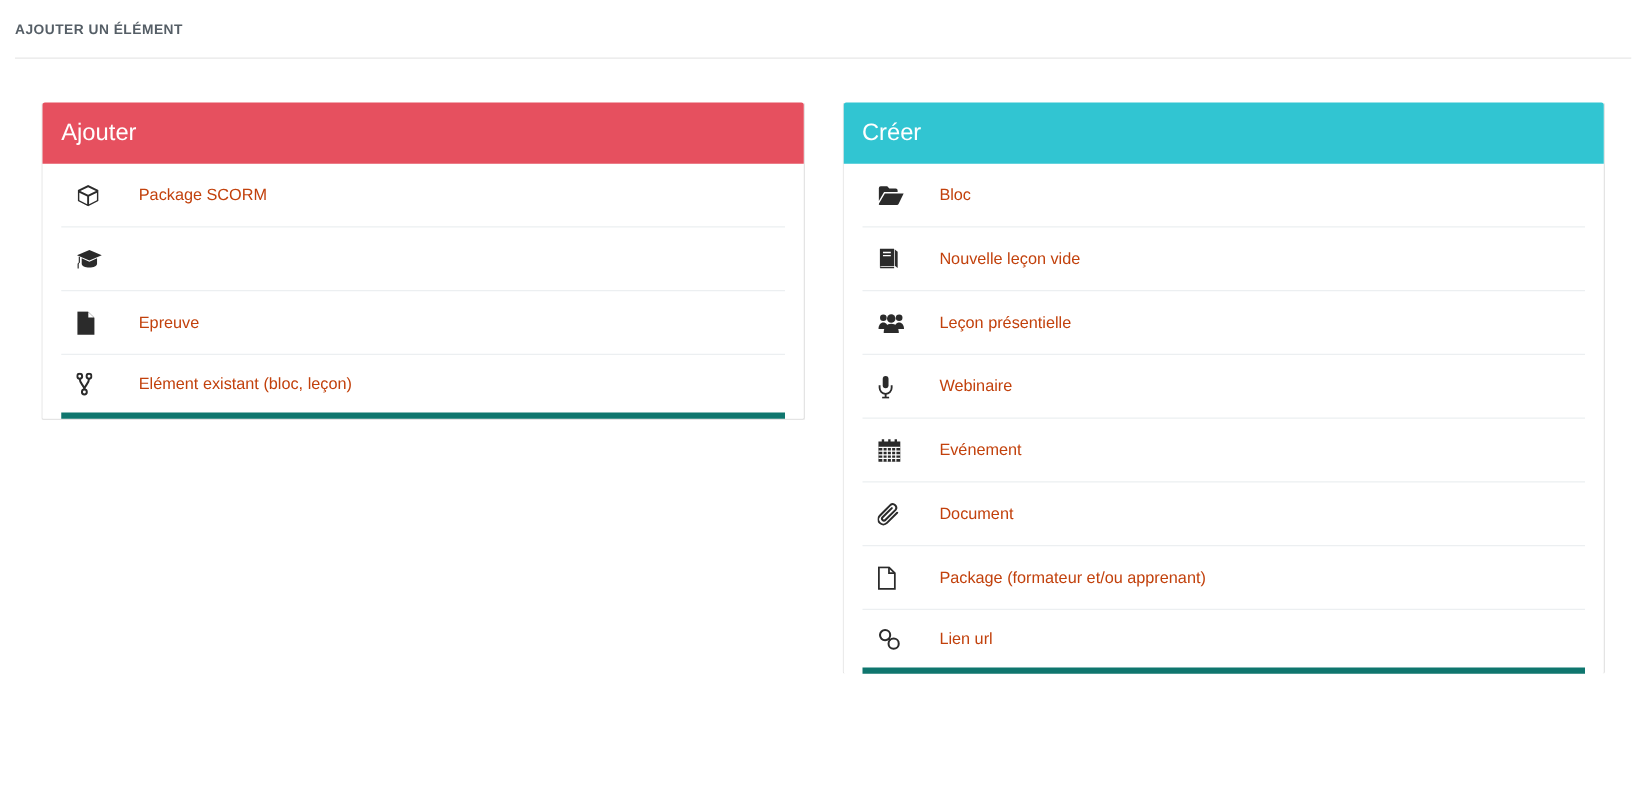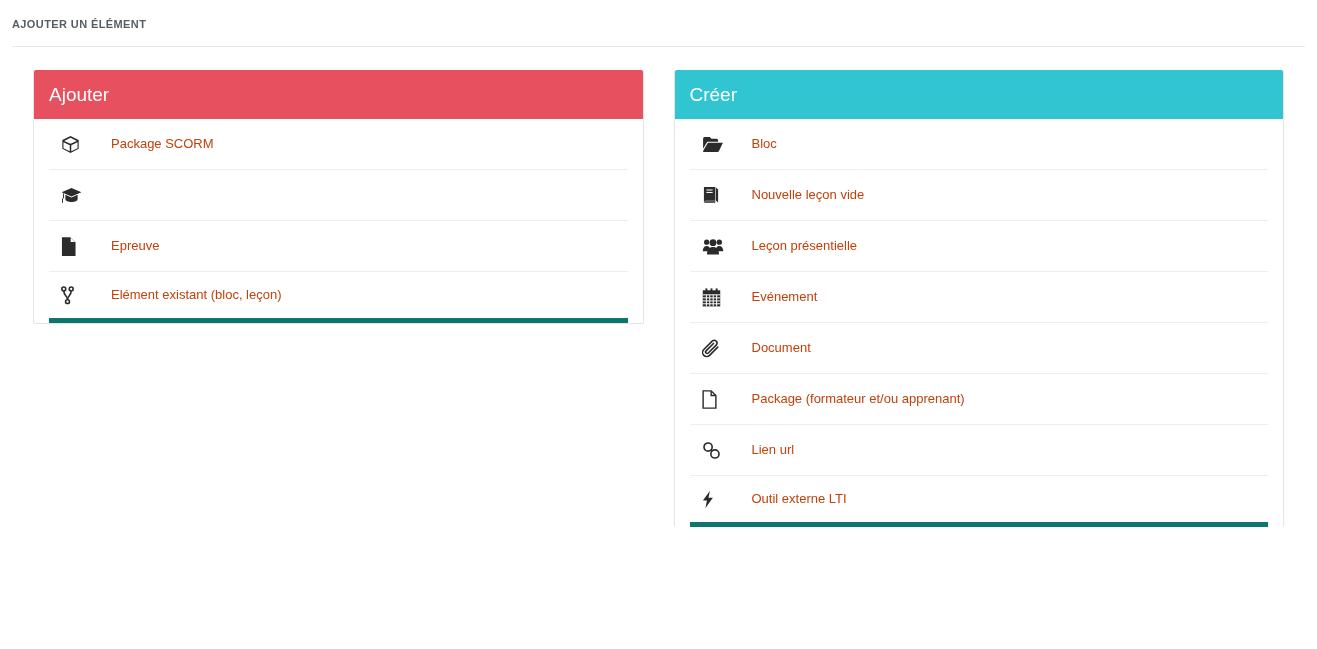--- a/index.html
+++ b/index.html
@@ -38,21 +38,21 @@
     margin-right: 12px;
     height: 1px;
     background: #e7e7e7;
   }
 
   
   .columns {
     display: flex;
     align-items: flex-start;
     padding: 0 18px;
-    margin-top: 23px;
+    margin-top: 35px;
   }
   .col {
     flex: 0 0 50%;
     max-width: 50%;
     padding: 0 15px;
   }
 
   .panel {
     background: #ffffff;
     border: 1px solid #e4e4e4;
@@ -214,20 +214,31 @@
                 <circle cx="17.7" cy="4.4" r="2.8"></circle>
                 <path d="M0.2 14.0 C0.2 10.4 2.0 8.4 4.3 8.4 C6.6 8.4 8.4 10.4 8.4 14.0 Z"></path>
                 <path d="M13.6 14.0 C13.6 10.4 15.4 8.4 17.7 8.4 C20.0 8.4 21.8 10.4 21.8 14.0 Z"></path>
                 <circle cx="11" cy="5.0" r="3.6"></circle>
                 <path d="M4.6 17.4 C4.6 12.3 7.4 9.6 11 9.6 C14.6 9.6 17.4 12.3 17.4 17.4 Z"></path>
               </svg>
             </span>
             <span class="menu-label">Leçon présentielle</span>
           </div>
 
+          <div class="menu-item">
+            <span class="menu-icon">
+              <svg width="13" height="19" viewBox="0 0 14 20" fill="currentColor">
+                <rect x="4.5" y="0.6" width="5" height="10.6" rx="2.5"></rect>
+                <path d="M1.8 8.6 L1.8 10.8 A5.2 5.2 0 0 0 12.2 10.8 L12.2 8.6" fill="none" stroke="currentColor" stroke-width="1.6"></path>
+                <path d="M7 16.0 L7 19.2" stroke="currentColor" stroke-width="1.6"></path>
+                <path d="M4.0 19.3 L10.0 19.3" stroke="currentColor" stroke-width="1.6"></path>
+              </svg>
+            </span>
+            <span class="menu-label">Webinaire</span>
+          </div>
 
           <div class="menu-item">
             <span class="menu-icon">
               <svg width="19" height="19" viewBox="0 0 20 20" fill="currentColor">
                 <path d="M3.6 0.4 L5.6 0.4 L5.6 3.4 L3.6 3.4 Z"></path>
                 <path d="M9.0 0.4 L11.0 0.4 L11.0 3.4 L9.0 3.4 Z"></path>
                 <path d="M14.4 0.4 L16.4 0.4 L16.4 3.4 L14.4 3.4 Z"></path>
                 <path d="M0.8 2.4 L19.2 2.4 L19.2 19.4 L0.8 19.4 Z"></path>
                 <g stroke="#ffffff" stroke-width="1.05">
                   <path d="M0.8 7.2 L19.2 7.2"></path>
@@ -268,27 +279,19 @@
             <span class="menu-icon">
               <svg width="19" height="19" viewBox="0 0 20 20" fill="none" stroke="currentColor" stroke-width="1.7">
                 <ellipse cx="6.4" cy="6.4" rx="4.3" ry="4.3"></ellipse>
                 <ellipse cx="13.6" cy="13.6" rx="4.3" ry="4.3"></ellipse>
                 <path d="M9.1 9.1 L10.9 10.9"></path>
               </svg>
             </span>
             <span class="menu-label">Lien url</span>
           </div>
 
-          <div class="menu-item">
-            <span class="menu-icon">
-              <svg width="12" height="19" viewBox="0 0 13 20" fill="currentColor">
-                <path d="M8.6 0.4 L1.0 11.2 L5.4 11.2 L3.6 19.6 L11.8 8.2 L7.0 8.2 Z"></path>
-              </svg>
-            </span>
-            <span class="menu-label">Outil externe LTI</span>
-          </div>
 
         </div>
       </div>
     </div>
 
   </div>
 </div>
 
 </body></html>

